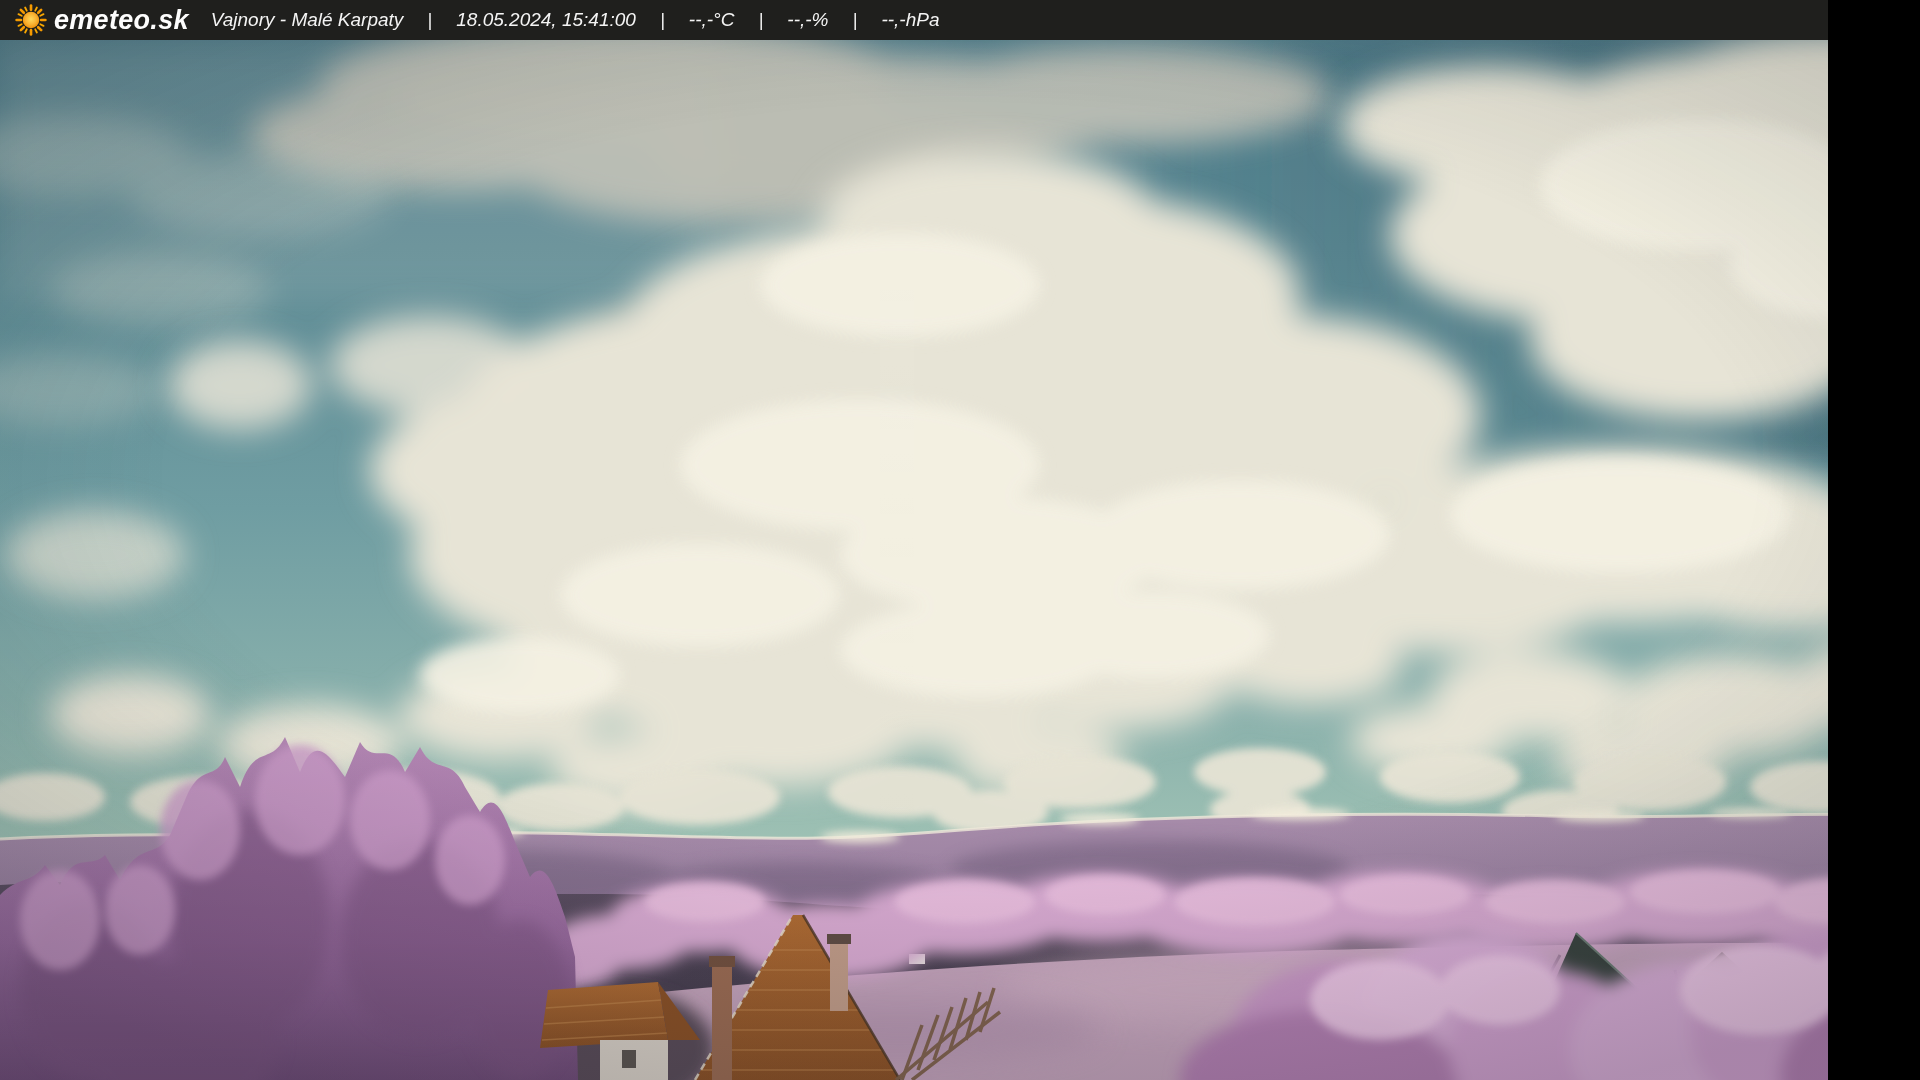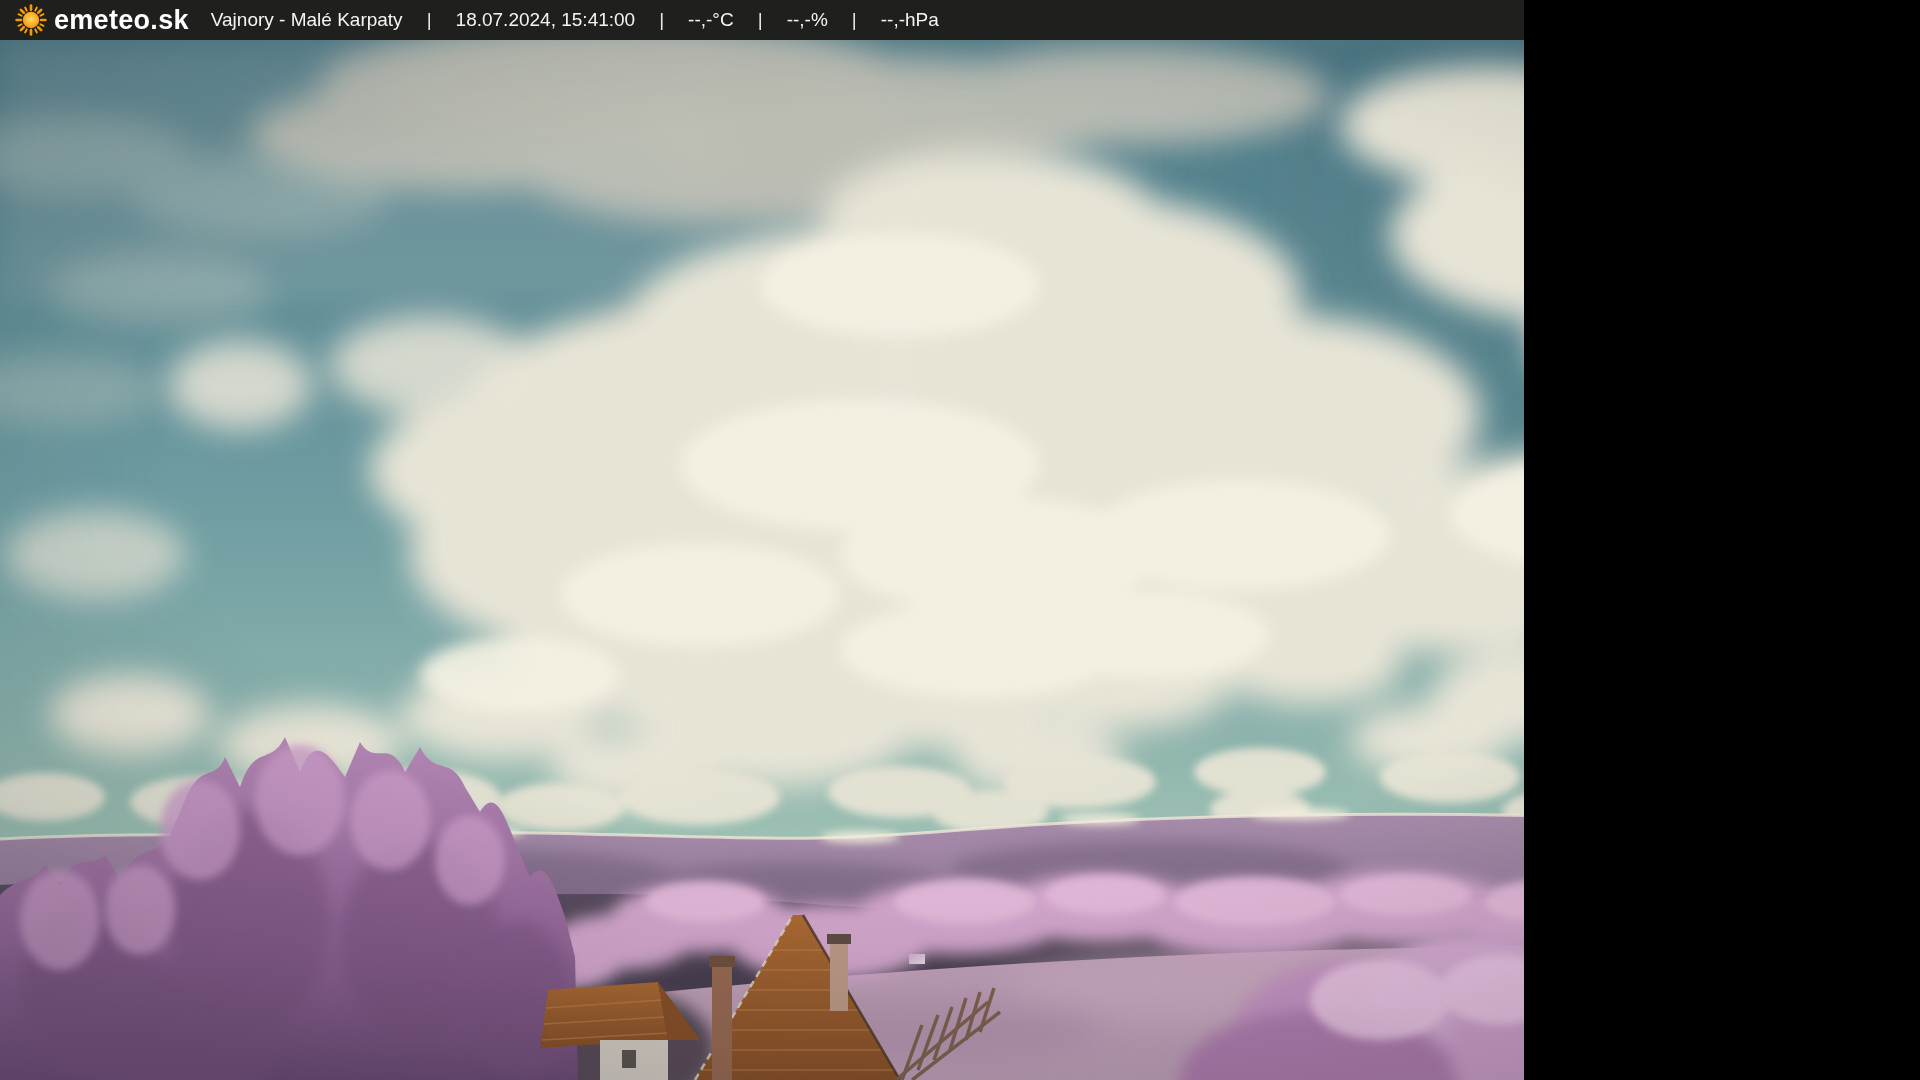--- a/index.html
+++ b/index.html
@@ -1,17 +1,17 @@
 <!DOCTYPE html>
 <html><head>
 <meta charset="utf-8">
 <style>
   html,body{margin:0;padding:0;background:#000;}
-  .screen{position:relative;width:1524px;height:1080px;overflow:hidden;background:#22c55e;
-          font-family:"Liberation Sans",sans-serif;}
+  .screen{position:relative;width:1828px;height:1080px;overflow:hidden;background:#22c55e;
+          font-family:"Liberation Sans",sans-serif;font-style:italic;}
   
   .topbar{position:absolute;top:0;left:0;width:1920px;height:40px;background:#1f1f1d;
           display:flex;align-items:center;color:#fff;z-index:5;}
   .sun-wrap{margin-left:14px;width:34px;height:34px;flex:0 0 auto;display:flex;align-items:center;justify-content:center;}
   .logo{margin-left:6px;font-size:27px;font-weight:700;letter-spacing:.3px;color:#fdfdfd;}
   .station{margin-left:22px;display:flex;align-items:baseline;gap:24px;font-size:19px;color:#f4f4f4;white-space:nowrap;}
   .sep{opacity:.95;}
   
   .photo{position:absolute;top:40px;left:0;width:1920px;height:1040px;}
   .photo svg{display:block;width:1920px;height:1040px;}
@@ -53,21 +53,21 @@
           <line x1="7.6" y1="21.4" x2="8.8" y2="19.0"></line>
             <line x1="15.2" y1="5.0" x2="16.4" y2="2.6"></line>
         </g>
         <circle cx="12" cy="12" r="6.2" fill="url(#sunG)"></circle>
       </svg>
     </span>
     <span class="logo">emeteo.sk</span>
     <span class="station">
       <span>Vajnory - Malé Karpaty</span>
       <span class="sep">|</span>
-      <span>18.07.2024, 15:41:00</span>
+      <span>18.05.2024, 15:41:00</span>
       <span class="sep">|</span>
       <span>--,-°C</span>
       <span class="sep">|</span>
       <span>--,-%</span>
       <span class="sep">|</span>
       <span>--,-hPa</span>
     </span>
   </header>
 
   <div class="photo">

